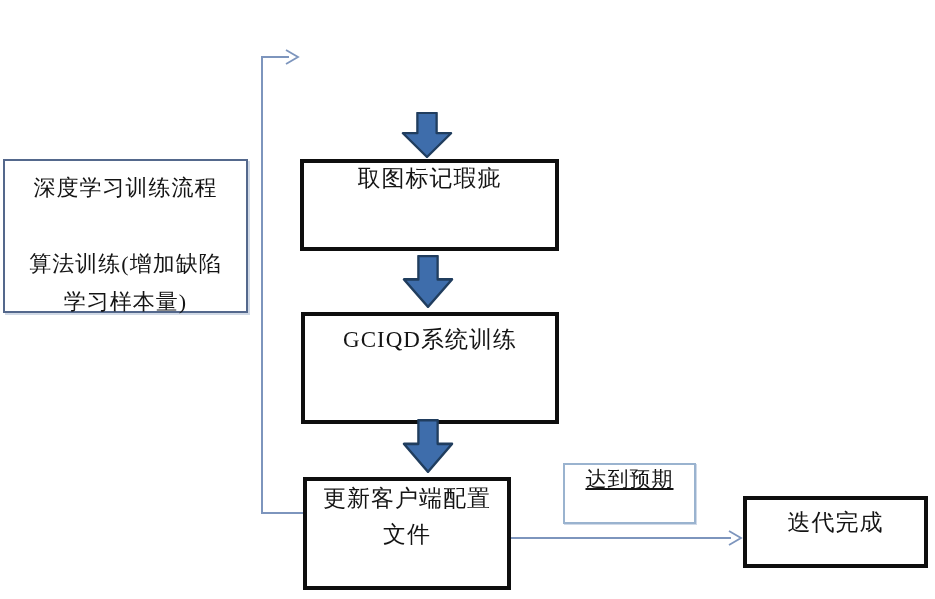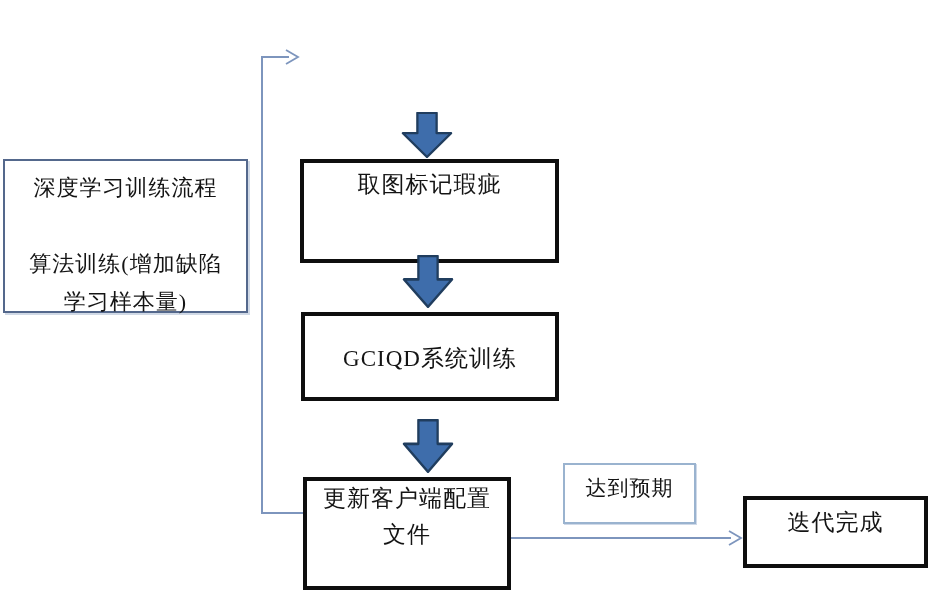--- a/index.html
+++ b/index.html
@@ -43,25 +43,25 @@
     line-height:38px;
     letter-spacing:1px;
   }
   .condition{
     border:2px solid var(--condition-border);
     box-shadow:1px 1px 0 rgba(160,180,210,.5);
     font-size:21px;
     letter-spacing:1px;
   }
   #box-camera{left:298px;top:10px;width:259px;height:88px;padding-top:13px;}
-  #box-mark{left:300px;top:159px;width:259px;height:104px;padding-top:6px;}
-  #box-train{left:301px;top:312px;width:258px;height:89px;padding-top:27px;}
+  #box-mark{left:300px;top:159px;width:259px;height:92px;}
+  #box-train{left:301px;top:312px;width:258px;height:112px;padding-top:8px;}
   #box-update{left:303px;top:477px;width:208px;height:113px;line-height:36px;}
   #box-note{left:3px;top:159px;width:245px;height:154px;padding-top:8px;}
-  #box-expect{left:563px;top:463px;width:133px;height:61px;padding-top:9px;}
+  #box-expect{left:563px;top:463px;width:133px;height:61px;text-decoration:underline;}
   #box-done{left:743px;top:496px;width:185px;height:72px;padding-top:7px;}
 
   .block-arrow{position:absolute;display:block;}
   #flow-arrow-1{left:401px;top:112px;width:52px;height:46px;}
   #flow-arrow-2{left:402px;top:255px;width:52px;height:53px;}
   #flow-arrow-3{left:402px;top:419px;width:52px;height:54px;}
 
   .connector{position:absolute;background:var(--connector);}
   #feedback-line-v{left:261px;top:56px;width:2px;height:458px;}
   #feedback-line-h-bottom{left:261px;top:512px;width:42px;height:2px;}

